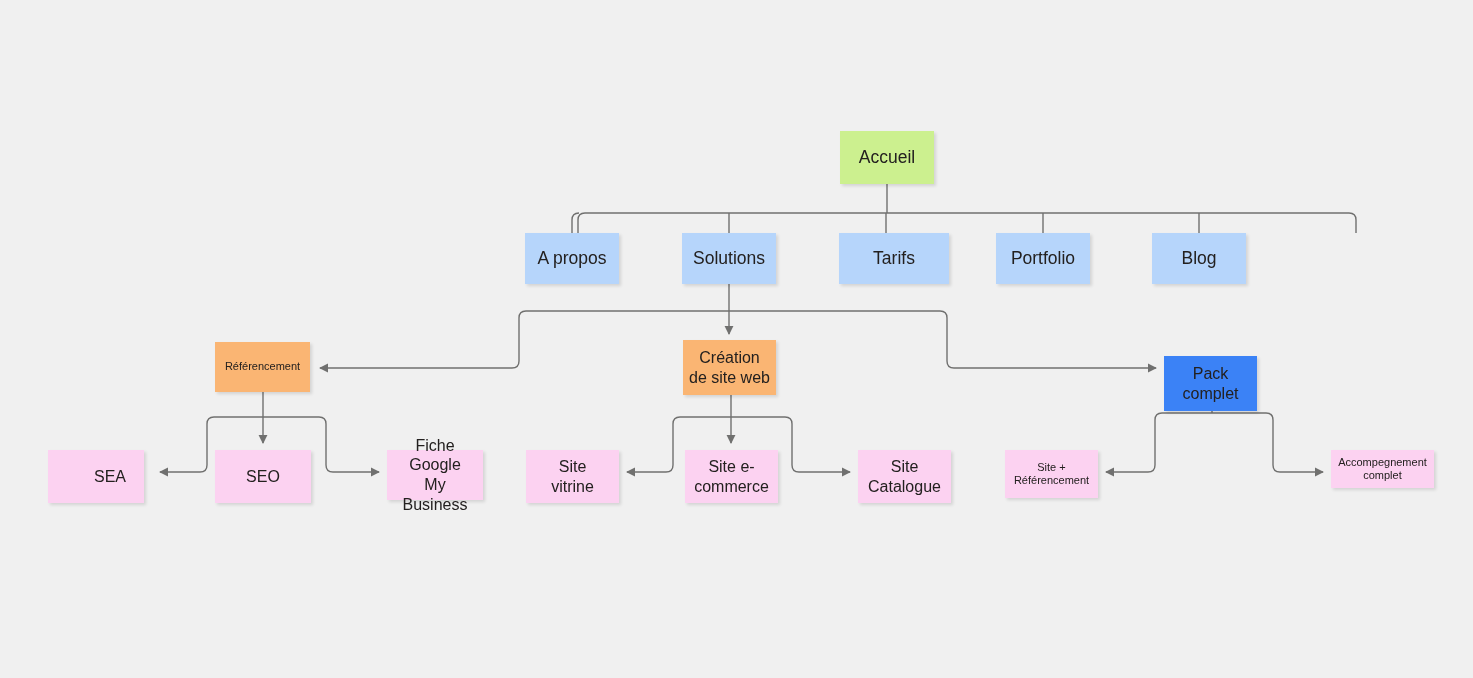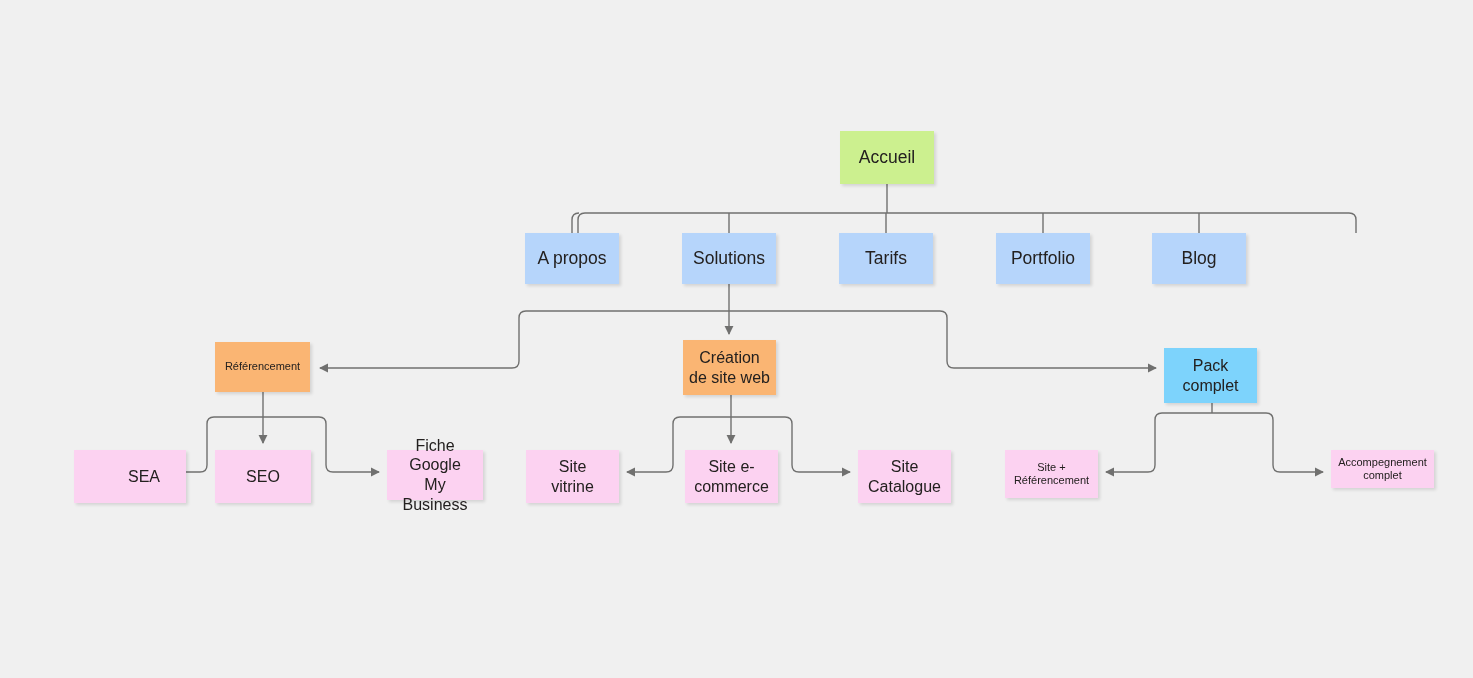--- a/index.html
+++ b/index.html
@@ -78,31 +78,31 @@
       <path d="M 1212 395 L 1212 413"></path>
       <path d="M 1212 413 L 1162 413 Q 1155 413 1155 420 L 1155 465 Q 1155 472 1148 472 L 1106 472" marker-end="url(#arrow)"></path>
       <path d="M 1212 413 L 1266 413 Q 1273 413 1273 420 L 1273 465 Q 1273 472 1280 472 L 1323 472" marker-end="url(#arrow)"></path>
     </g>
   </svg>
 
   <div class="node green fs-lg" style="left: 840px; top: 131px; width: 94px; height: 53px; background: rgb(204, 240, 143);">Accueil</div>
 
   <div class="node blue fs-lg" style="left: 525px; top: 233px; width: 94px; height: 51px; background: rgb(182, 213, 251);">A propos</div>
   <div class="node blue fs-lg" style="left: 682px; top: 233px; width: 94px; height: 51px; background: rgb(182, 213, 251);">Solutions</div>
-  <div class="node blue fs-lg" style="left: 839px; top: 233px; width: 94px; height: 51px; background: rgb(182, 213, 251);">Tarifs</div>
+  <div class="node blue fs-lg" style="left: 839px; top: 233px; width: 110px; height: 51px; background: rgb(182, 213, 251);">Tarifs</div>
   <div class="node blue fs-lg" style="left: 1152px; top: 233px; width: 94px; height: 51px; background: rgb(182, 213, 251);">Blog</div>
   <div class="node blue fs-lg" style="left: 996px; top: 233px; width: 94px; height: 51px; background: rgb(182, 213, 251);">Portfolio</div>
 
   <div class="node orange fs-sm" style="left: 215px; top: 342px; width: 95px; height: 50px; background: rgb(250, 181, 115);">Référencement</div>
   <div class="node orange fs-md" style="left: 683px; top: 340px; width: 93px; height: 55px; background: rgb(250, 181, 115);">Création
 de site web</div>
-  <div class="node orange fs-md" style="left: 1164px; top: 348px; width: 93px; height: 55px; background: #7dd3fc;">Pack
+  <div class="node orange fs-md" style="left: 1164px; top: 356px; width: 93px; height: 55px; background: #3b82f6;">Pack
 complet</div>
 
-  <div class="node pink fs-md" style="left: 74px; top: 450px; width: 112px; height: 53px; background: rgb(252, 210, 241); padding-left: 32px;">SEA</div>
+  <div class="node pink fs-md" style="left: 48px; top: 450px; width: 96px; height: 53px; background: rgb(252, 210, 241); padding-left: 32px;">SEA</div>
   <div class="node pink fs-md" style="left: 215px; top: 450px; width: 96px; height: 53px; background: rgb(252, 210, 241);">SEO</div>
   <div class="node pink fs-md" style="left: 387px; top: 450px; width: 96px; height: 50px; background: rgb(252, 210, 241);">Fiche Google
 My Business</div>
   <div class="node pink fs-md" style="left: 526px; top: 450px; width: 93px; height: 53px; background: rgb(252, 210, 241);">Site
 vitrine</div>
   <div class="node pink fs-md" style="left: 685px; top: 450px; width: 93px; height: 53px; background: rgb(252, 210, 241);">Site e-
 commerce</div>
   <div class="node pink fs-md" style="left: 858px; top: 450px; width: 93px; height: 53px; background: rgb(252, 210, 241);">Site
 Catalogue</div>
   <div class="node pink fs-sm" style="left: 1005px; top: 450px; width: 93px; height: 48px; background: rgb(252, 210, 241);">Site +

